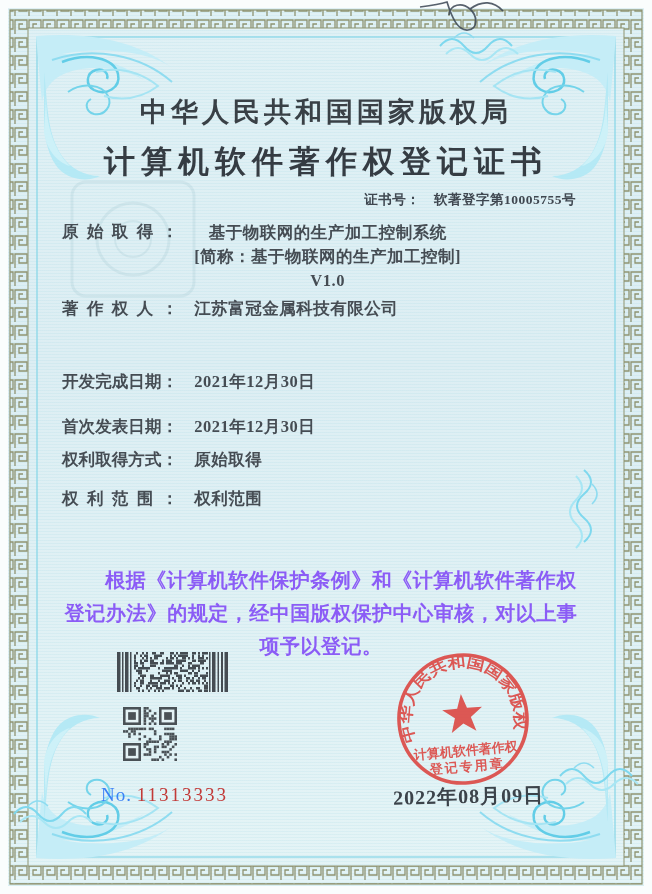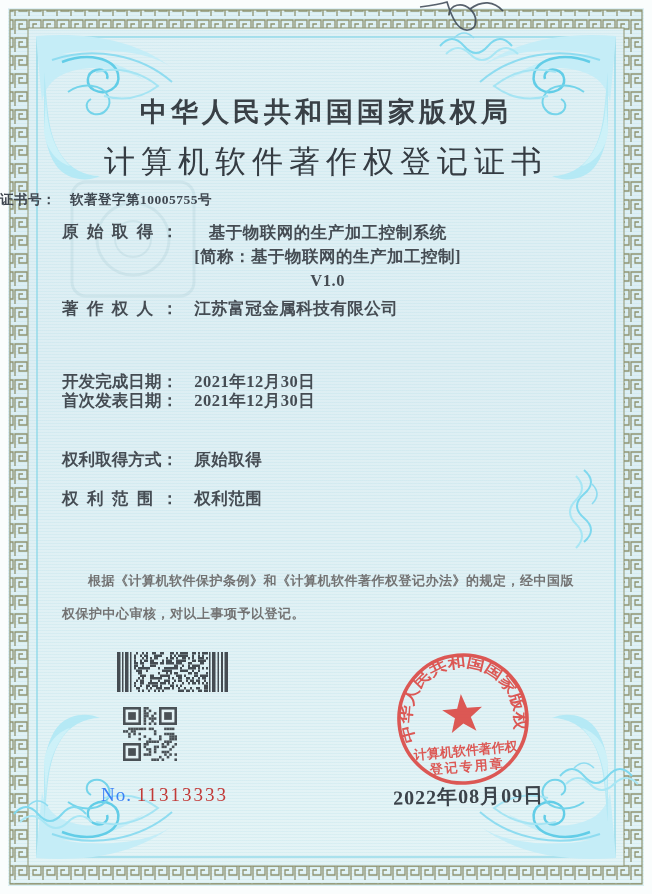--- a/index.html
+++ b/index.html
@@ -16,37 +16,37 @@
       linear-gradient(180deg,#e0f1f5 0%, #ddeef3 40%, #e4f4f6 100%);
   }
   .decor{position:absolute; left:0; top:0; pointer-events:none;}
   .content{position:absolute; left:0; top:0; width:524px; height:894px;}
   .authority{
     position:absolute; top:94px; left:0; width:652px; text-align:center;
     font-size:27px; font-weight:bold; letter-spacing:4px; color:#394046;
   }
   .cert-title{
     position:absolute; top:141px; left:0; width:652px; text-align:center;
-    font-size:31px; font-weight:normal; letter-spacing:6px; color:#353c43;
+    font-size:31px; font-weight:bold; letter-spacing:6px; color:#353c43;
   }
   .cert-no{
-    position:absolute; top:191px; left:0; width:576px; text-align:left;
+    position:absolute; top:191px; left:0; width:576px; text-align:right;
     font-size:13.5px; font-weight:bold; color:#3f4750; letter-spacing:0.5px;
   }
   .row{position:absolute; left:62px; width:530px; font-size:16.5px; font-weight:bold; color:#454c53;}
   .row .lbl{
     display:inline-block; width:116px; vertical-align:top;
     text-align:justify; text-align-last:justify;
   }
   .row .val{display:inline-block; margin-left:12px; vertical-align:top; letter-spacing:0.5px;text-align:center;}
   .val-multiline{line-height:24px;}
   .statement{
     position:absolute; left:62px; top:564px; width:518px;
-    font-size:13px; font-weight:bold; color:#737373;
-    line-height:33px; text-indent:2em; letter-spacing:0.5px;
+    font-size:20px; font-weight:bold; color:#8b5cf6;
+    line-height:33px; text-indent:2em; letter-spacing:0.5px;text-align:center;
   }
   .barcode{position:absolute; left:117px; top:651px;}
   .qrcode{position:absolute; left:123px; top:707px;}
   .seal{position:absolute; left:388px; top:644px; opacity:0.92;}
   .stamp-date{
     position:absolute; left:393px; top:783px; width:160px;
     font-size:20px; font-weight:bold; color:#3c434a; letter-spacing:1px;
     transform:rotate(-1.2deg);
   }
   .serial{
@@ -130,21 +130,21 @@
     <div class="row" style="top:298px">
       <span class="lbl">著作权人：</span>
       <span class="val">江苏富冠金属科技有限公司</span>
     </div>
 
     <div class="row" style="top:371px">
       <span class="lbl">开发完成日期：</span>
       <span class="val">2021年12月30日</span>
     </div>
 
-    <div class="row" style="top:390px">
+    <div class="row" style="top:416px">
       <span class="lbl">首次发表日期：</span>
       <span class="val">2021年12月30日</span>
     </div>
 
     <div class="row" style="top:449px">
       <span class="lbl">权利取得方式：</span>
       <span class="val">原始取得</span>
     </div>
 
     <div class="row" style="top:488px">

